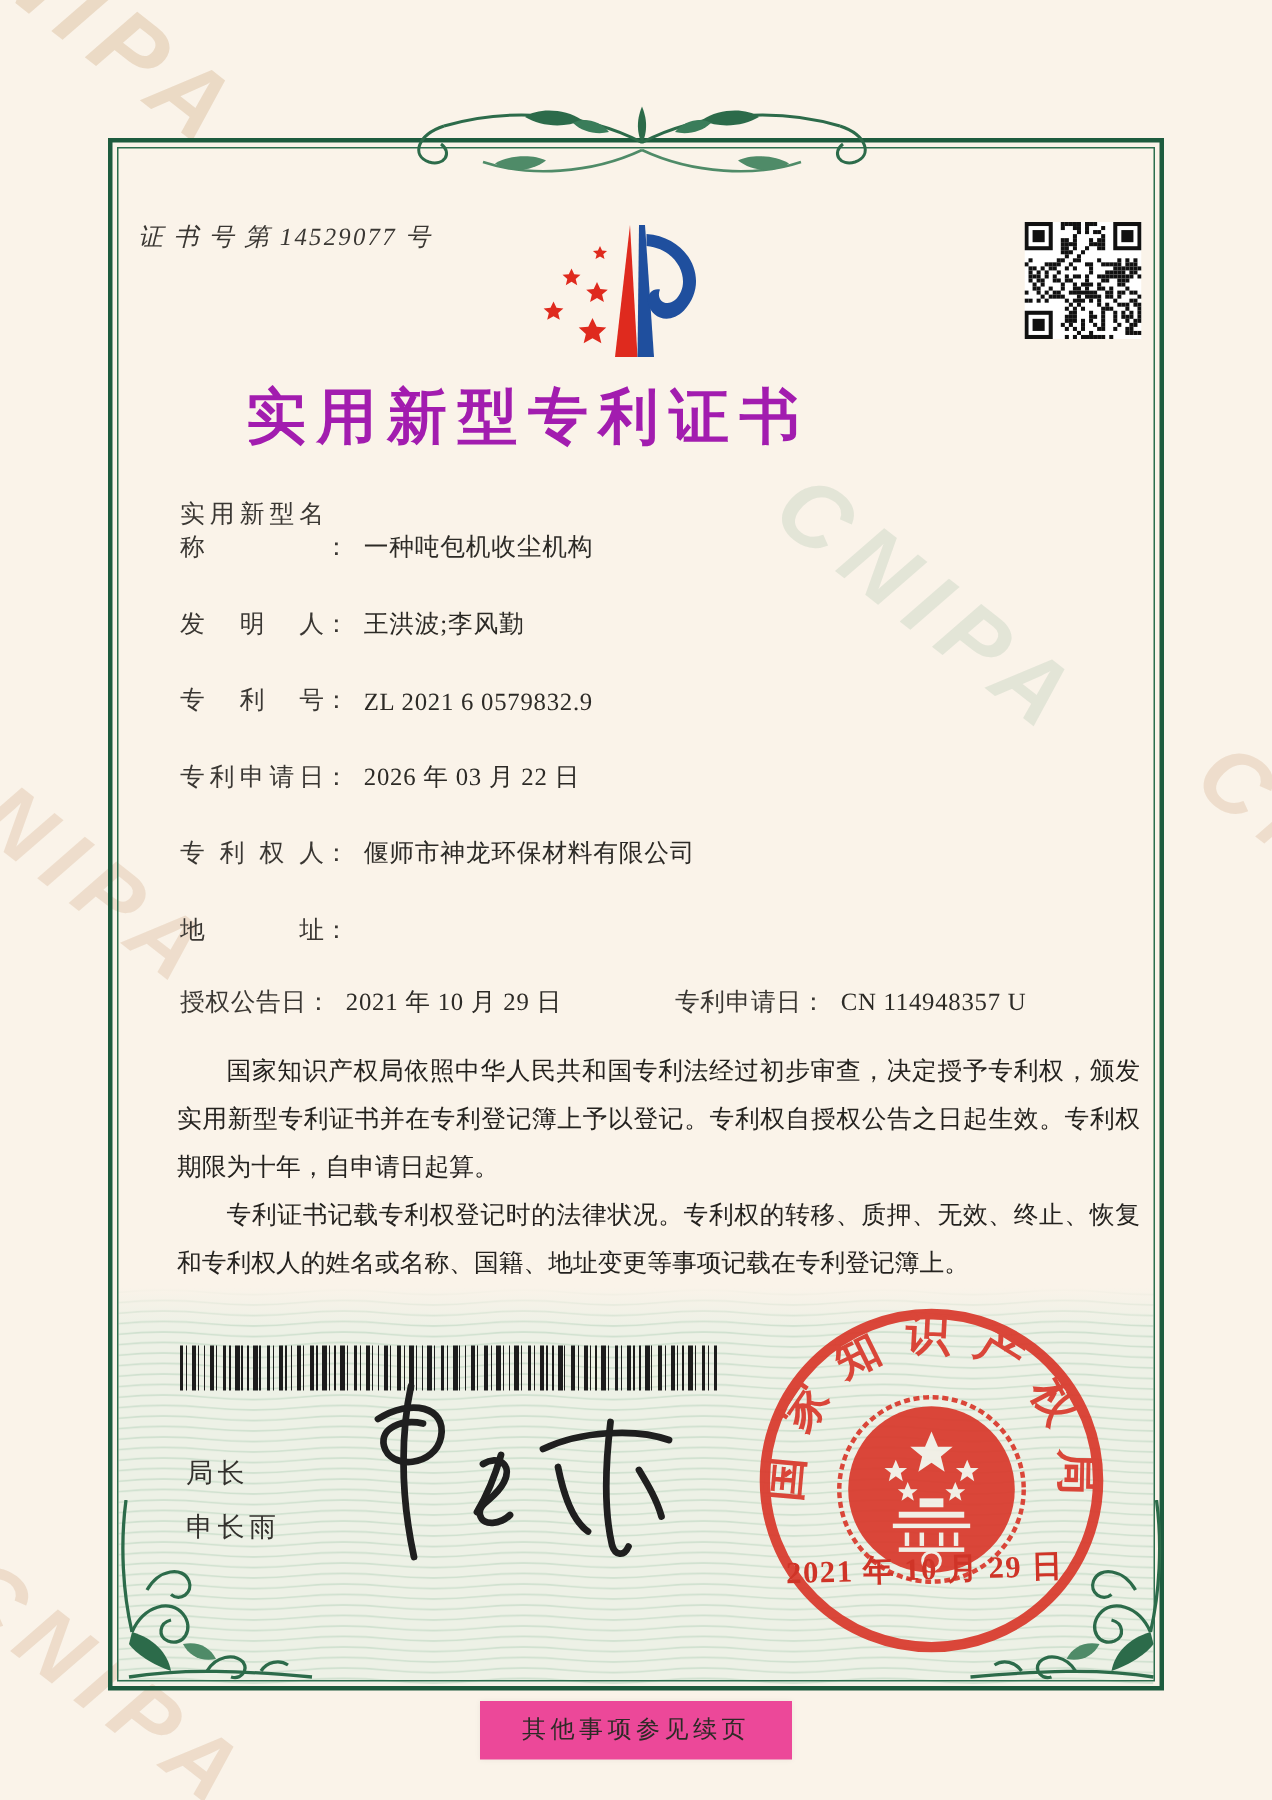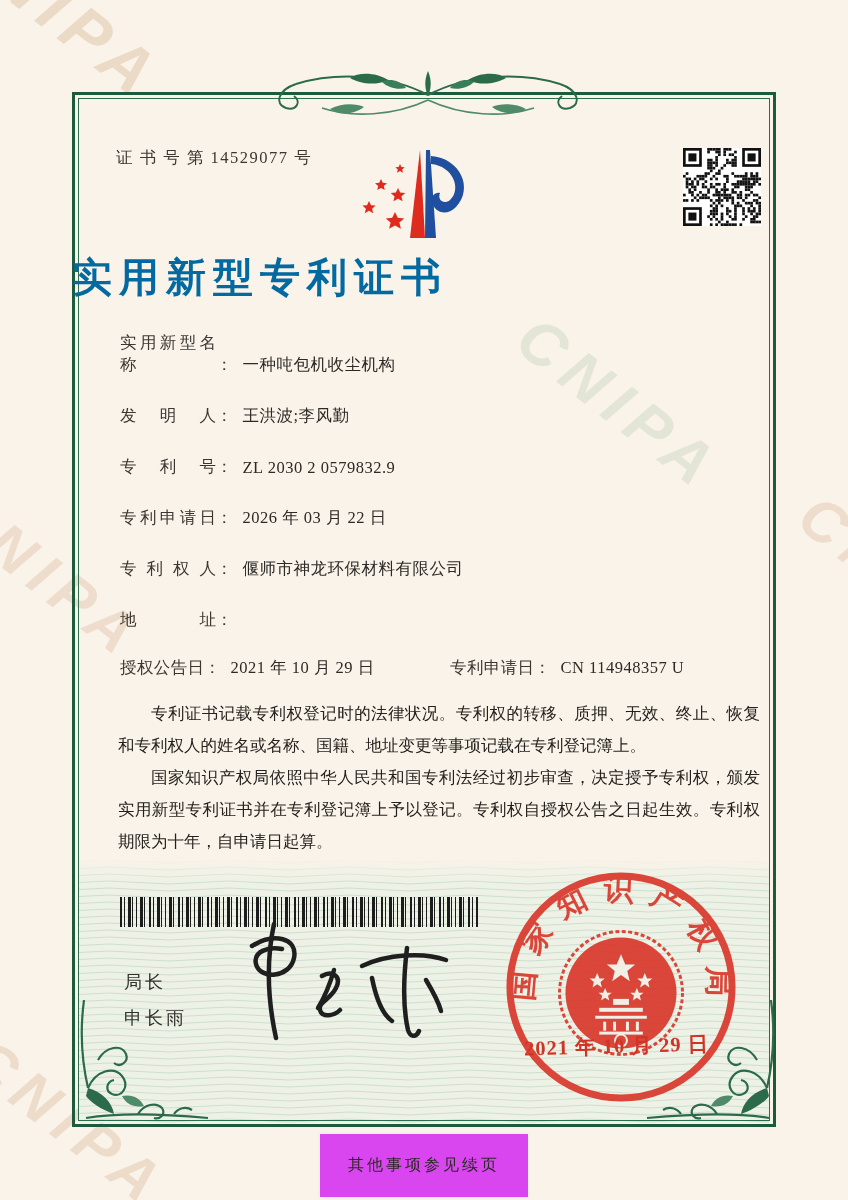--- a/index.html
+++ b/index.html
@@ -33,28 +33,28 @@
   
   .band {
     position:absolute; left:79px; top:858px; width:690px; height:265px;
   }
   .band-fade {
     position:absolute; left:79px; top:858px; width:690px; height:26px;
     background:linear-gradient(#faf3e9, rgba(250,243,233,0));
   }
   
   .cert-no {
-    position:absolute; left:116px; top:147px; font-size:16.5px;
-    letter-spacing:1.5px; color:#3a3733;
+    position:absolute; left:92px; top:147px; font-size:16.5px;
+    letter-spacing:1.5px; color:#3a3733;font-style:italic;
   }
   .logo { position:absolute; left:354px; top:148px; }
   .qr { position:absolute; left:683px; top:148px; }
   .doc-title {
-    position:absolute; left:72px; top:250px; width:560px; 
-    font-size:40px; font-weight:700; letter-spacing:7px; color:#0369a1;
+    position:absolute; left:72px; top:250px; width:560px; text-align:center;
+    font-size:40px; font-weight:700; letter-spacing:7px; color:#a21caf;
   }
   
   .fields { position:absolute; left:120px; top:352px; width:600px; }
   .field-row { display:flex; align-items:flex-end; height:24px; margin-bottom:27px; font-size:16.5px; }
   .field-label {
     display:inline-block; width:96px; text-align:justify; text-align-last:justify;
     color:#3a3733;
   }
   .field-colon { color:#3a3733; }
   .field-value { margin-left:10px; color:#2c2a26; letter-spacing:0.5px; }
@@ -95,21 +95,21 @@
   .corner-left { position:absolute; left:78px; top:1000px; }
   .corner-right { position:absolute; left:645px; top:1000px; transform:scaleX(-1); }
   .top-flourish { position:absolute; left:264px; top:70px; }
   
   .page-num {
     position:absolute; left:72px; top:1092px; width:704px; text-align:center;
     font-size:14.5px; letter-spacing:2px; color:#33312d;
   }
   .continuation {
     position:absolute; left:50%; top:1134px; transform:translateX(-50%);
-    background:#d946ef; padding:21px 28px; font-size:16px; letter-spacing:3px;
+    background:#ec4899; padding:9px 28px; font-size:16px; letter-spacing:3px;
     color:#2c2a26; box-shadow:0 0 4px rgba(0,0,0,0.06);font-family:Liberation Mono, monospace;
   }
 </style>
 </head>
 <body>
 
 <div class="page">
 
   <span class="wm wm1">CNIPA</span>
   <span class="wm wm2">CNIPA</span>
@@ -468,21 +468,21 @@
 
       <div class="field-row">
         <span class="field-label">发明人</span>
         <span class="field-colon">：</span>
         <span class="field-value">王洪波;李风勤</span>
       </div>
 
       <div class="field-row">
         <span class="field-label">专利号</span>
         <span class="field-colon">：</span>
-        <span class="field-value">ZL 2030 2 0579832.9</span>
+        <span class="field-value">ZL 2021 6 0579832.9</span>
       </div>
 
       <div class="field-row">
         <span class="field-label">专利申请日</span>
         <span class="field-colon">：</span>
         <span class="field-value">2026 年 03 月 22 日</span>
       </div>
 
       <div class="field-row">
         <span class="field-label">专利权人</span>
@@ -504,23 +504,23 @@
     </div>
     <div class="grant-right">
       <span class="grant-label">专利申请日</span>
         <span class="field-colon">：</span>
       <span class="field-value">CN 114948357 U</span>
     </div>
   </div>
 
   <div class="paras">
 
+      <p>国家知识产权局依照中华人民共和国专利法经过初步审查，决定授予专利权，颁发实用新型专利证书并在专利登记簿上予以登记。专利权自授权公告之日起生效。专利权期限为十年，自申请日起算。</p>
+
       <p>专利证书记载专利权登记时的法律状况。专利权的转移、质押、无效、终止、恢复和专利权人的姓名或名称、国籍、地址变更等事项记载在专利登记簿上。</p>
-
-      <p>国家知识产权局依照中华人民共和国专利法经过初步审查，决定授予专利权，颁发实用新型专利证书并在专利登记簿上予以登记。专利权自授权公告之日起生效。专利权期限为十年，自申请日起算。</p>
     </div>
 
   <div class="barcode"></div>
 
   <div class="sign-block">
     <div>局长</div>
     <div>申长雨</div>
   </div>
 
   <svg class="signature" width="235" height="128" viewBox="0 0 235 128">

